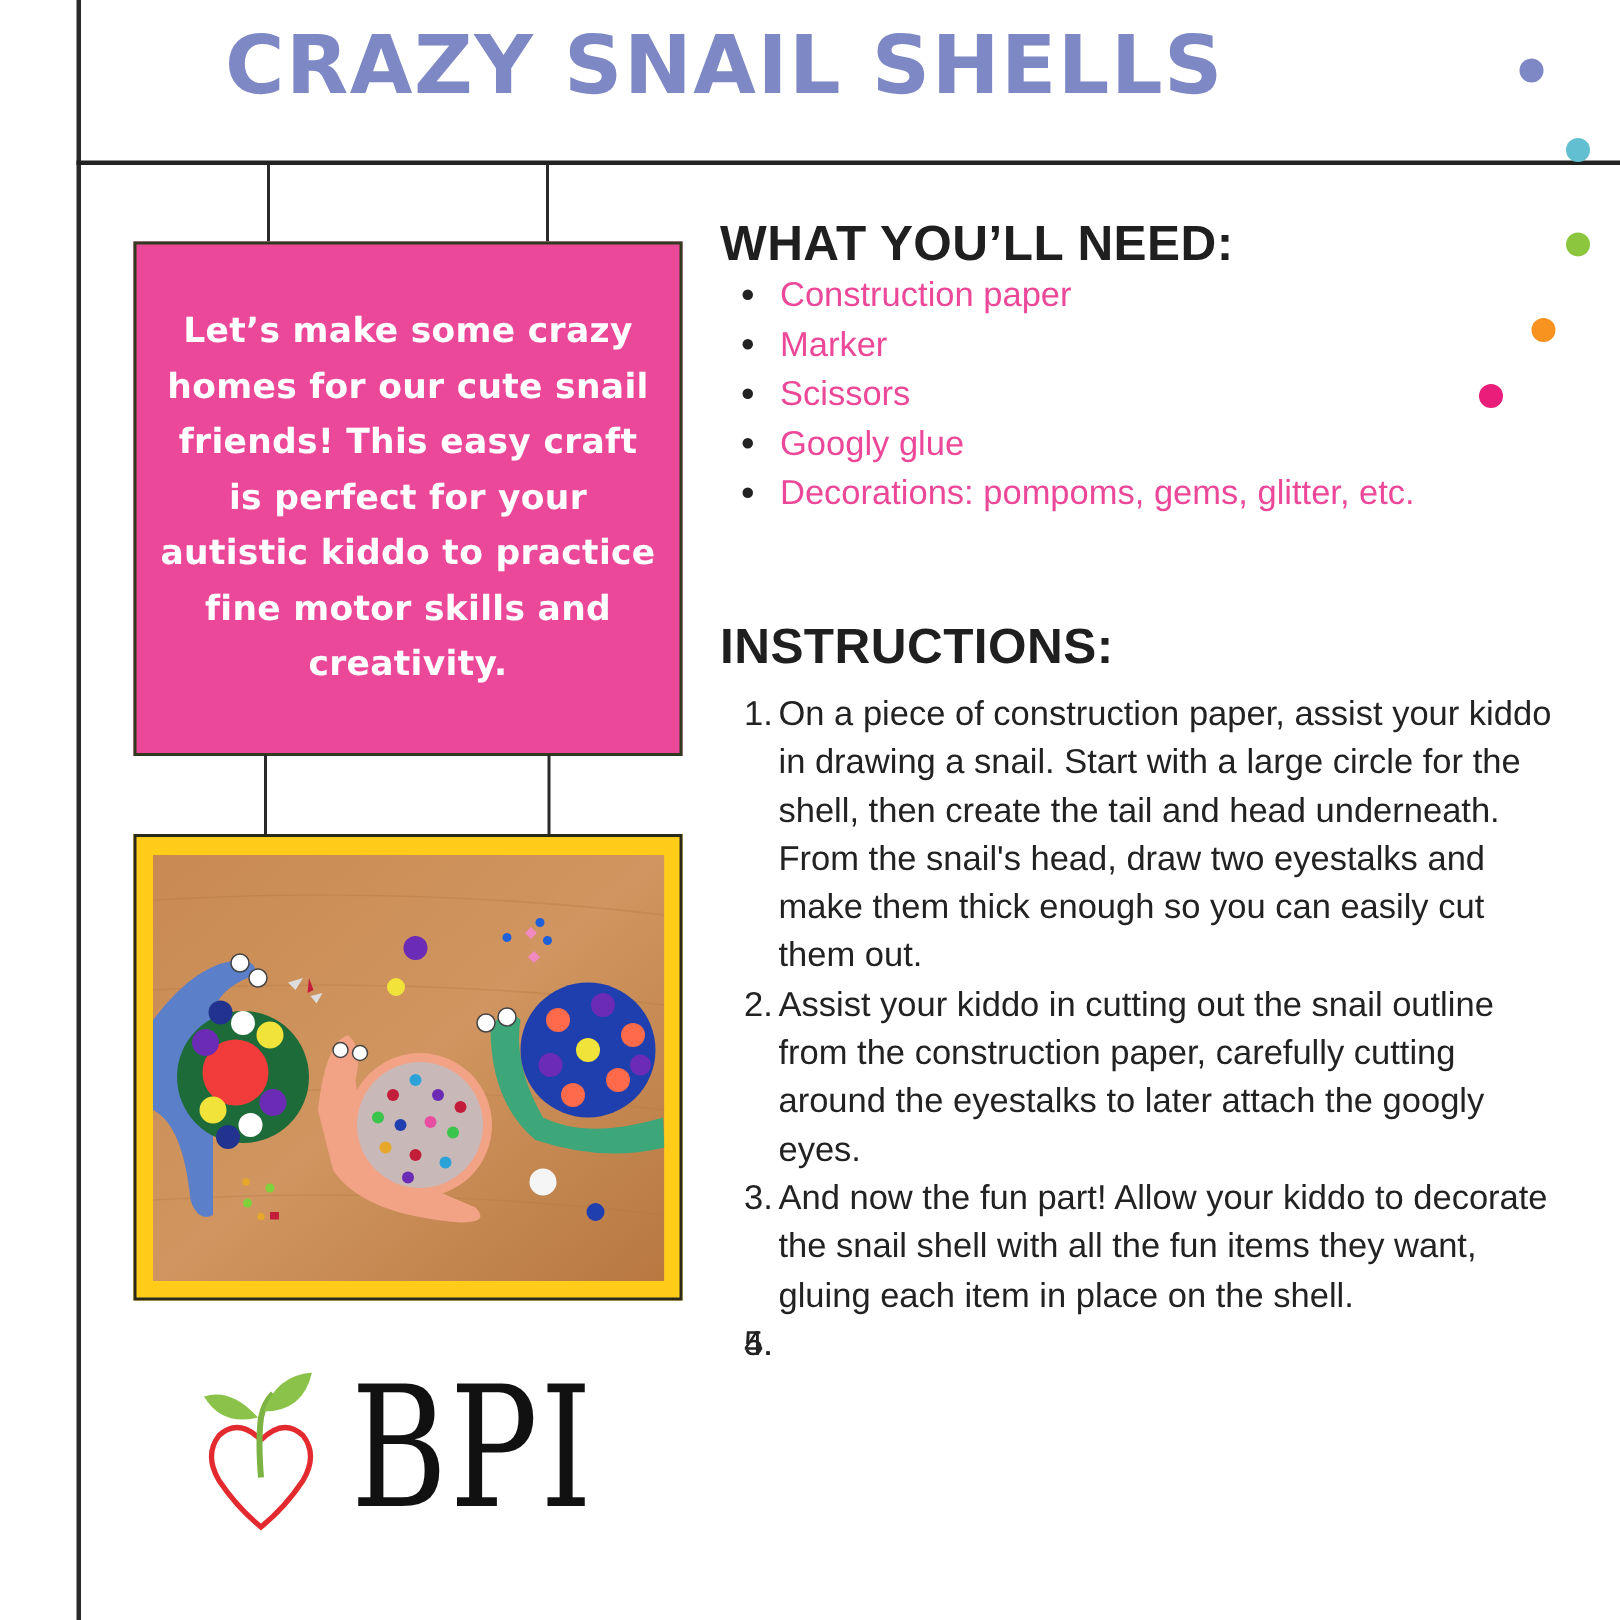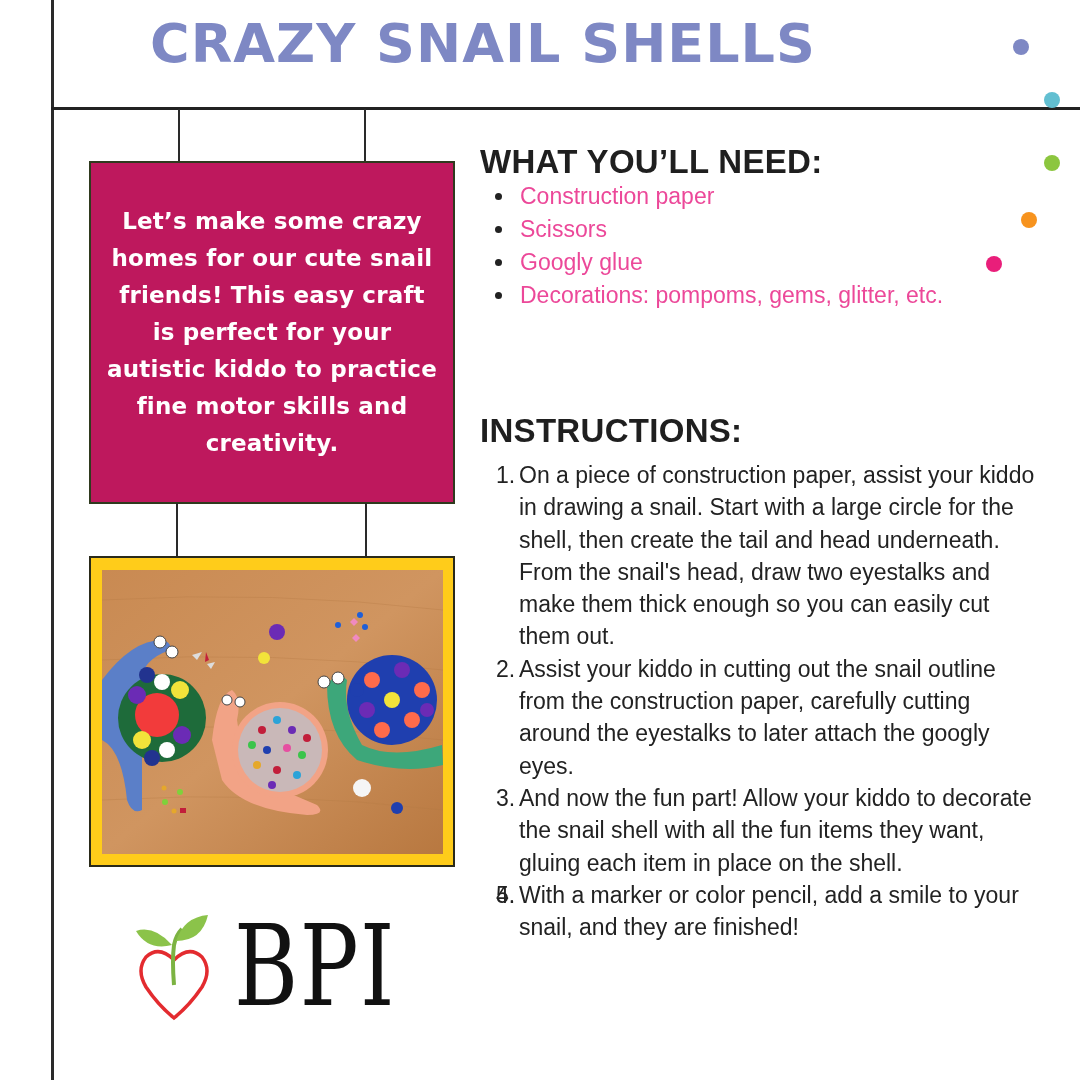--- a/index.html
+++ b/index.html
@@ -2,21 +2,21 @@
 <html><head>
 <meta charset="utf-8">
 <style>
   html, body { margin:0; padding:0; }
   body { width:1080px; height:1080px; background:#ffffff; position:relative; overflow:hidden; font-family:"DejaVu Sans", sans-serif; }
   .vline { position:absolute; left:51px; top:0; width:3px; height:1080px; background:#2a2a2a; }
   .hline { position:absolute; left:51px; top:107px; width:1029px; height:3px; background:#222; }
   .title { position:absolute; left:150px; top:8px; width:820px; font-family:"DejaVu Sans", sans-serif; font-weight:bold; font-size:54px; letter-spacing:1px; color:#7E88C4; line-height:72px; }
   .dot { position:absolute; border-radius:50%; width:16px; height:16px; }
   .conn { position:absolute; width:2px; background:#2a2a2a; }
-  .greenbox { position:absolute; left:89px; top:161px; width:362px; height:339px; background:#be185d; border:2px solid #2f3a1e; display:flex; align-items:center; justify-content:center; box-sizing:content-box; }
+  .greenbox { position:absolute; left:89px; top:161px; width:362px; height:339px; background:#ec4899; border:2px solid #2f3a1e; display:flex; align-items:center; justify-content:center; box-sizing:content-box; }
   .greenbox p { margin:0; padding:0 16px; color:#ffffff; text-align:center; font-family:"DejaVu Sans", sans-serif; font-weight:bold; font-size:23px; line-height:37px; letter-spacing:0.2px; }
   .photoframe { position:absolute; left:89px; top:556px; width:362px; height:307px; background:#FFCC1A; border:2px solid #2a2a1a; }
   .photo { position:absolute; left:11px; top:12px; width:341px; height:284px; overflow:hidden; }
   .h2 { position:absolute; left:480px; font-family:"Liberation Sans", sans-serif; font-weight:bold; font-size:33px; color:#1f1f1f; line-height:40px; letter-spacing:0.3px; }
   ul.needs { position:absolute; left:480px; top:180px; margin:0; padding:0 0 0 40px; list-style:none; font-family:"Liberation Sans", sans-serif; font-size:23px; color:#ec4899; }
   ul.needs li { position:relative; line-height:33px; }
   ul.needs li::before { content:""; position:absolute; left:-25px; top:13px; width:7px; height:7px; border-radius:50%; background:#222; }
   ol.steps { position:absolute; left:480px; top:459px; width:560px; margin:0; padding:0; list-style:none; font-family:"Liberation Sans", sans-serif; font-size:23px; color:#222; }
   ol.steps li { position:relative; padding-left:39px; line-height:32.3px; }
   ol.steps li .num { position:absolute; left:16px; top:0; }
@@ -132,32 +132,33 @@
         <circle cx="62" cy="218" r="2.5" fill="#E5A82B"></circle>
       <circle cx="72" cy="241" r="2.5" fill="#E5A82B"></circle>
         <rect x="78" y="238" width="6" height="5" fill="#C21E3A"></rect>
     </svg>
   </div>
 </div>
 
 <div class="h2" style="top:142px;">WHAT YOU’LL NEED:</div>
 <ul class="needs">
   <li>Construction paper</li>
+  <li>Marker</li>
   <li>Scissors</li>
   <li>Googly glue</li>
   <li>Decorations: pompoms, gems, glitter, etc.</li>
 </ul>
 
 <div class="h2" style="top:411px;">INSTRUCTIONS:</div>
 <ol class="steps">
   <li><span class="num">1.</span><span>On a piece of construction paper, assist your kiddo in drawing a snail. Start with a large circle for the shell, then create the tail and head underneath. From the snail's head, draw two eyestalks and make them thick enough so you can easily cut them out.</span></li>
   <li><span class="num">2.</span><span>Assist your kiddo in cutting out the snail outline from the construction paper, carefully cutting around the eyestalks to later attach the googly eyes.</span></li>
   <li><span class="num">3.</span><span>And now the fun part! Allow your kiddo to decorate the snail shell with all the fun items they want, gluing each item in place on the shell.</span></li>
   <li><span class="num">4.</span></li>
-  <li><span class="num">5.</span><span>With a marker or color pencil, add a smile to your snail, and they are finished!</span></li>
+  <li><span class="num">5.</span></li>
 </ol>
 
 <div class="logo">
   <svg width="80" height="110" viewBox="0 0 80 110" style="position:absolute;left:0;top:0;" xmlns="http://www.w3.org/2000/svg">
     <path d="M40 45 Q25 30 12 42 Q2 55 12 72 Q24 90 40 103 Q56 90 68 72 Q78 55 68 42 Q55 30 40 45" fill="none" stroke="#E32B2F" stroke-width="3.5"></path>
     <path d="M40 70 Q38 45 40 30 Q42 20 48 14" fill="none" stroke="#7CB342" stroke-width="4"></path>
     <path d="M38 30 Q20 10 2 16 Q14 36 38 30 Z" fill="#8BC34A"></path>
     <path d="M42 26 Q50 2 74 0 Q68 26 42 26 Z" fill="#8BC34A"></path>
   </svg>
   <div class="logo-text">BPI</div>

